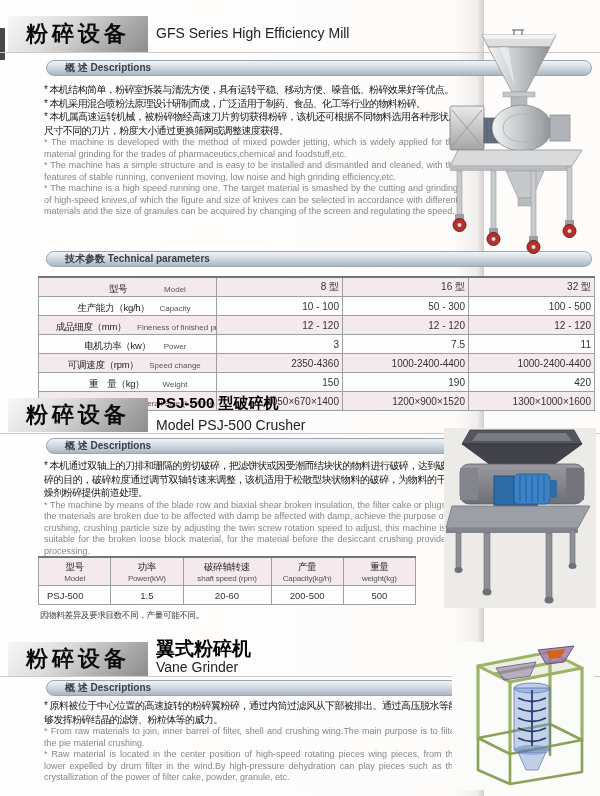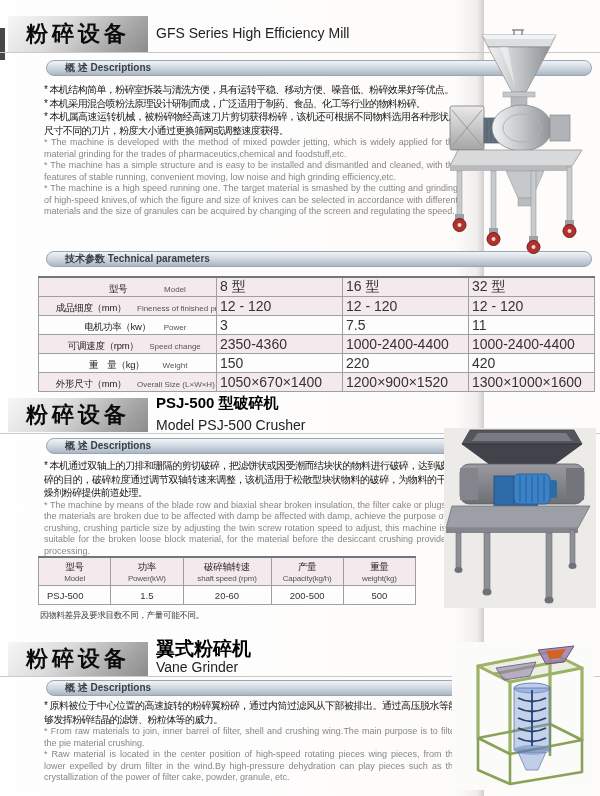--- a/index.html
+++ b/index.html
@@ -32,21 +32,21 @@
   .txt p{margin:0;}
   .txt p.cn{font-size:10px;letter-spacing:-0.6px;line-height:13.5px;color:#141414;}
   .txt p.en{font-size:9px;line-height:11.5px;color:#868686;}
 
   table{border-collapse:collapse;table-layout:fixed;position:absolute;background:#fefdfd;}
   .t1{left:38px;top:276px;width:556px;border:1px solid #858b91;border-top:2px solid #70767c;}
   .t1 td{border:1px solid #9aa0a6;height:15px;padding:0 3px;overflow:hidden;}
   .t1 .lab{text-align:center;padding-left:6px;white-space:nowrap;}
   .lcn{display:inline-block;min-width:92px;font-size:9.5px;color:#1c1c1c;letter-spacing:-0.3px;}
   .len{font-size:8px;color:#555;}
-  .t1 .val{text-align:left;font-size:14px;color:#333;}
+  .t1 .val{text-align:right;font-size:10px;color:#333;}
   tr.pink{background:#f4eaee;}
   tr.white{background:#fefdfd;}
 
   .t2{left:38px;top:556px;width:378px;border:1px solid #858b91;border-top:2px solid #70767c;}
   .t2 th{background:#f4eaee;border:1px solid #9aa0a6;height:27px;font-weight:normal;padding:0 2px;}
   .hcn{display:block;font-size:9.5px;color:#1c1c1c;letter-spacing:-0.3px;}
   .hen{display:block;font-size:8px;color:#555;letter-spacing:-0.2px;}
   .t2 td{border:1px solid #9aa0a6;height:16px;text-align:center;font-size:9.5px;color:#333;}
   .t2 td:first-child{text-align:left;padding-left:8px;}
 
@@ -145,20 +145,26 @@
         <col style="width:126px">
         <col style="width:126px">
       </colgroup>
     <tbody>
         <tr class="pink">
       <td class="lab"><span class="lcn">型号</span><span class="len">Model</span></td>
       <td class="val">8 型</td>
       <td class="val">16 型</td>
       <td class="val">32 型</td>
     </tr>
+    <tr class="white">
+      <td class="lab"><span class="lcn">生产能力（kg/h）</span><span class="len">Capacity</span></td>
+      <td class="val">10 - 100</td>
+      <td class="val">50 - 300</td>
+      <td class="val">100 - 500</td>
+    </tr>
     <tr class="pink">
       <td class="lab"><span class="lcn">成品细度（mm）</span><span class="len">Fineness of finished products</span></td>
       <td class="val">12 - 120</td>
       <td class="val">12 - 120</td>
       <td class="val">12 - 120</td>
     </tr>
     <tr class="white">
       <td class="lab"><span class="lcn">电机功率（kw）</span><span class="len">Power</span></td>
       <td class="val">3</td>
       <td class="val">7.5</td>
@@ -166,21 +172,21 @@
     </tr>
     <tr class="pink">
       <td class="lab"><span class="lcn">可调速度（rpm）</span><span class="len">Speed change</span></td>
       <td class="val">2350-4360</td>
       <td class="val">1000-2400-4400</td>
       <td class="val">1000-2400-4400</td>
     </tr>
     <tr class="white">
       <td class="lab"><span class="lcn">重　量（kg）</span><span class="len">Weight</span></td>
       <td class="val">150</td>
-      <td class="val">220</td>
+      <td class="val">190</td>
       <td class="val">420</td>
     </tr>
     <tr class="pink">
       <td class="lab"><span class="lcn">外形尺寸（mm）</span><span class="len">Overall Size (L×W×H)</span></td>
       <td class="val">1050×670×1400</td>
       <td class="val">1200×900×1520</td>
       <td class="val">1300×1000×1600</td>
     </tr>
   </tbody>
     </table>

